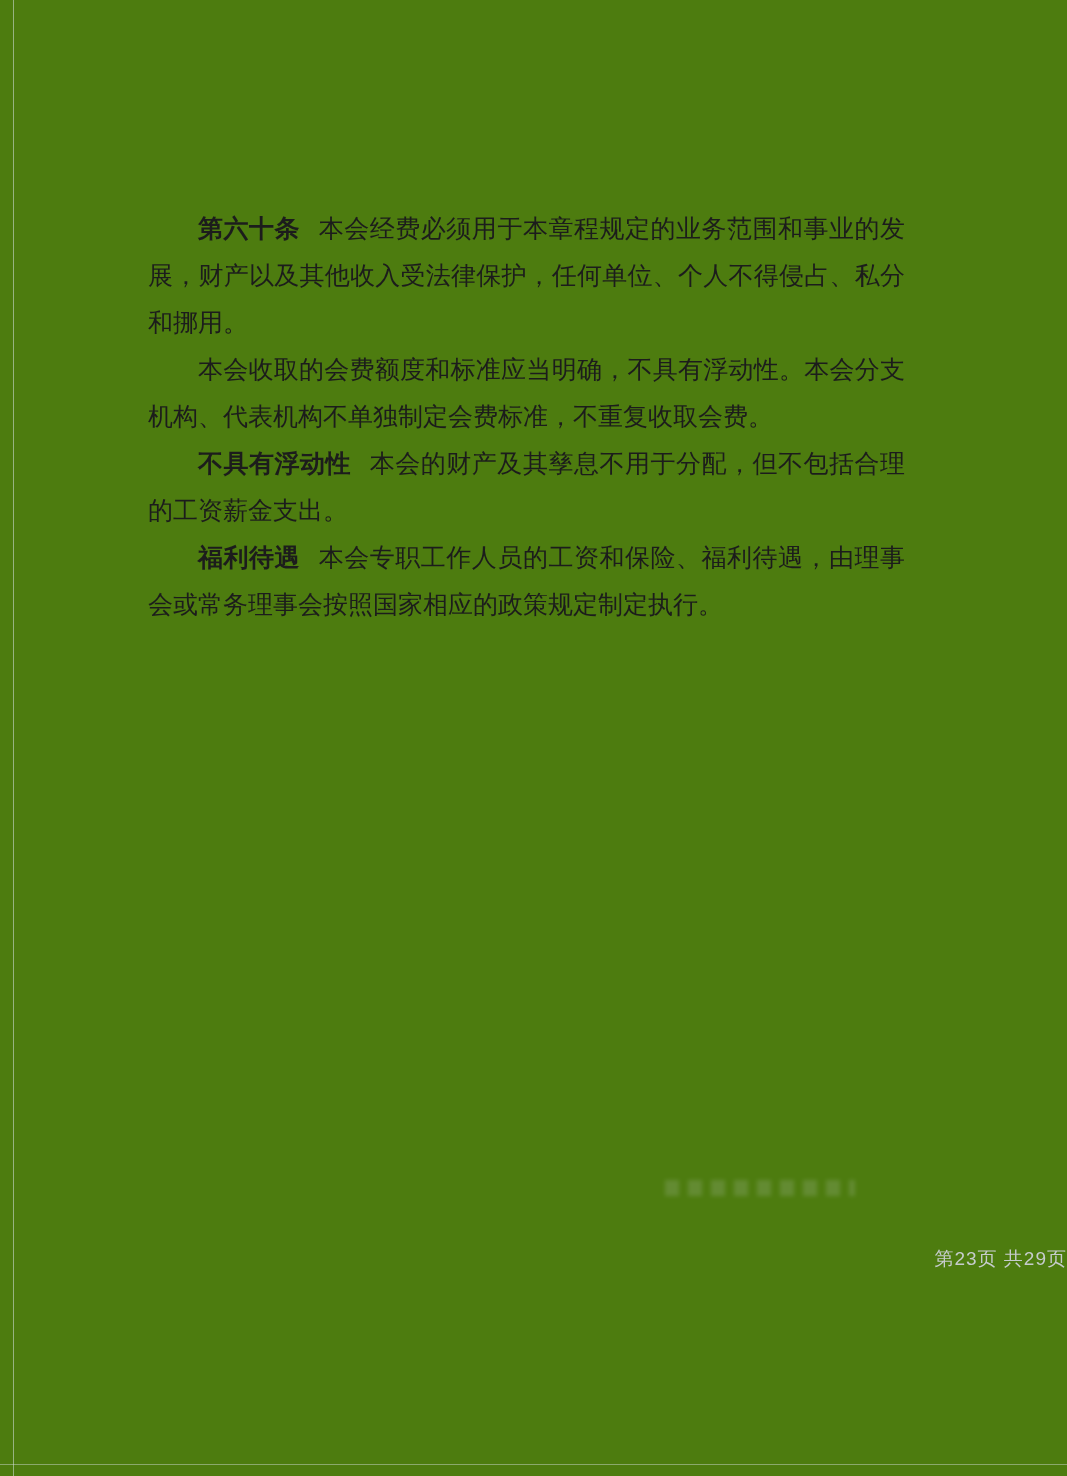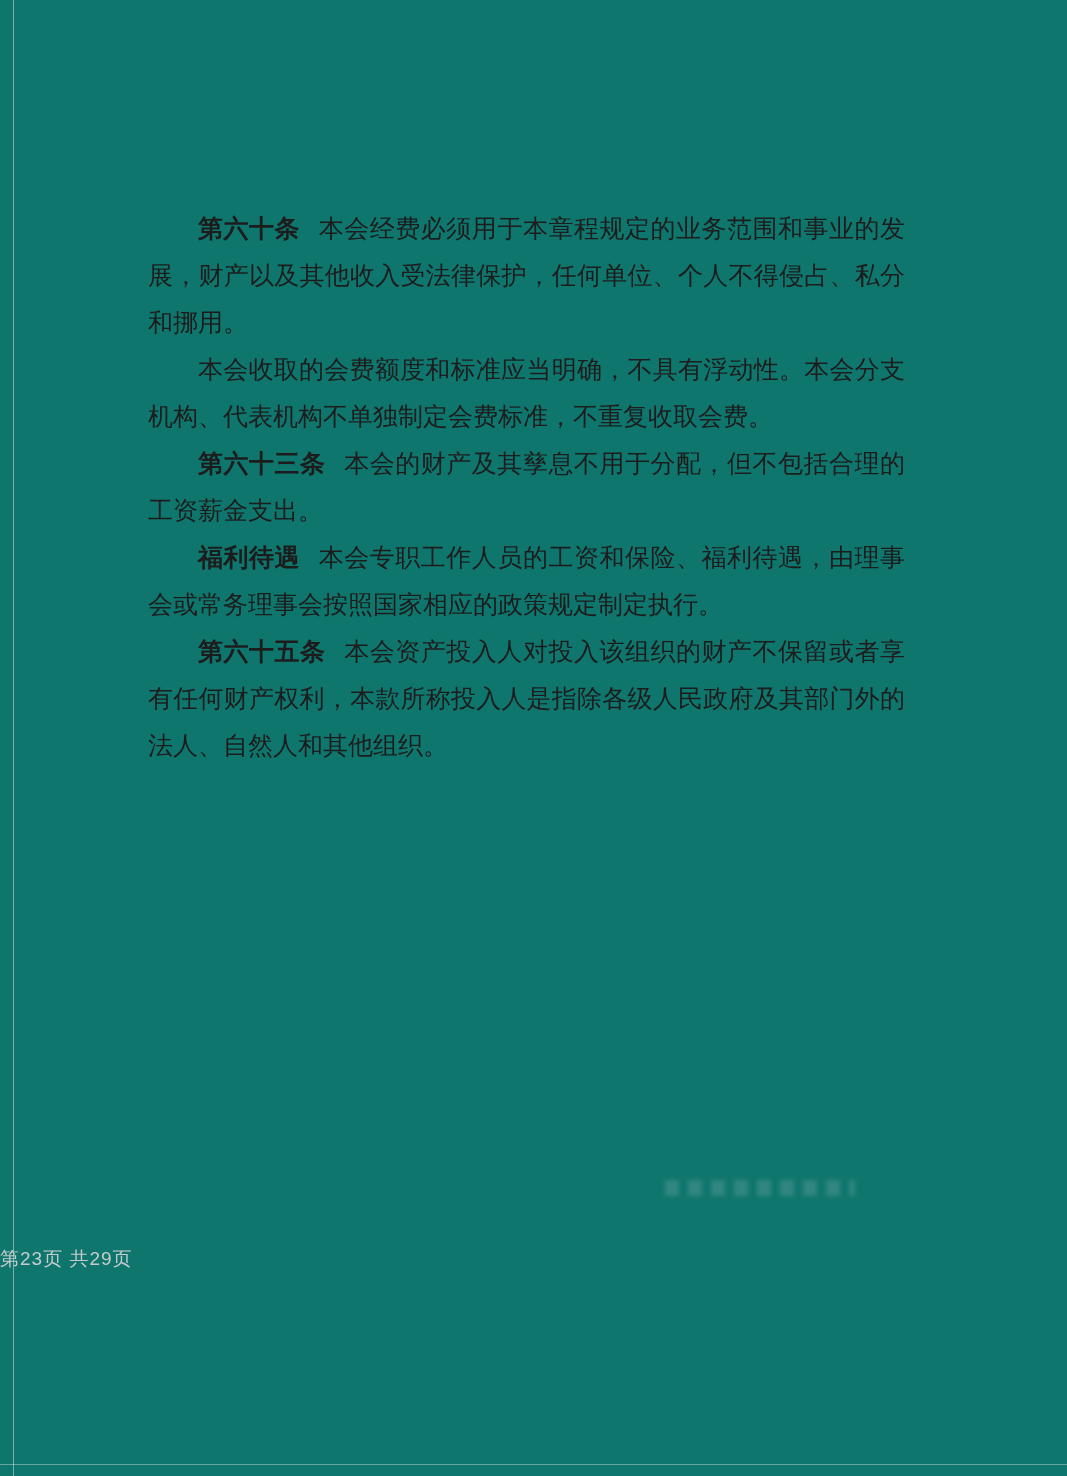--- a/index.html
+++ b/index.html
@@ -4,21 +4,21 @@
 <style>
   html, body {
     margin: 0;
     padding: 0;
     background: #fdfefe;
   }
   .page {
     position: relative;
     width: 1067px;
     height: 1476px;
-    background: #0f766e;
+    background: #4d7c0f;
     overflow: hidden;
     font-family: "Liberation Serif", "DejaVu Serif", serif;
   }
   
   .scan-edge-left {
     position: absolute;
     left: 13px; top: 0;
     width: 1px; height: 1476px;
     background: rgba(214, 224, 224, 0.55);
   }
@@ -55,21 +55,21 @@
     height: 16px;
     background: repeating-linear-gradient(90deg, #c9d2d2 0 14px, transparent 14px 23px);
     filter: blur(2px);
     opacity: 0.18;
   }
   .footer {
     position: absolute;
     left: 0;
     top: 1246px;
     width: 1067px;
-    text-align: left;
+    text-align: right;
     color: #c6cccc;
     font-size: 19px;
     letter-spacing: 1px;
     font-family: "Liberation Sans", "DejaVu Sans", sans-serif;
   }
 </style>
 </head>
 <body>
 
 <div class="page">
@@ -85,33 +85,29 @@
 
   <p class="para">
     
     <span class="para-text">本会收取的会费额度和标准应当明确，不具有浮动性。本会分支机构、代表机构不单独制定会费标准，不重复收取会费。</span>
   </p>
 
 
 
 
   <p class="para">
-    <strong class="article-label">第六十三条</strong>
+    <strong class="article-label">不具有浮动性</strong>
     <span class="para-text">本会的财产及其孳息不用于分配，但不包括合理的工资薪金支出。</span>
   </p>
 
   <p class="para">
     <strong class="article-label">福利待遇</strong>
     <span class="para-text">本会专职工作人员的工资和保险、福利待遇，由理事会或常务理事会按照国家相应的政策规定制定执行。</span>
   </p>
 
-  <p class="para">
-    <strong class="article-label">第六十五条</strong>
-    <span class="para-text">本会资产投入人对投入该组织的财产不保留或者享有任何财产权利，本款所称投入人是指除各级人民政府及其部门外的法人、自然人和其他组织。</span>
-  </p>
 </div>
 
   <div class="faint-artifact"></div>
 
   <div class="footer">
     <span>第23页 共29页</span>
   </div>
 </div>
 
 </body></html>

